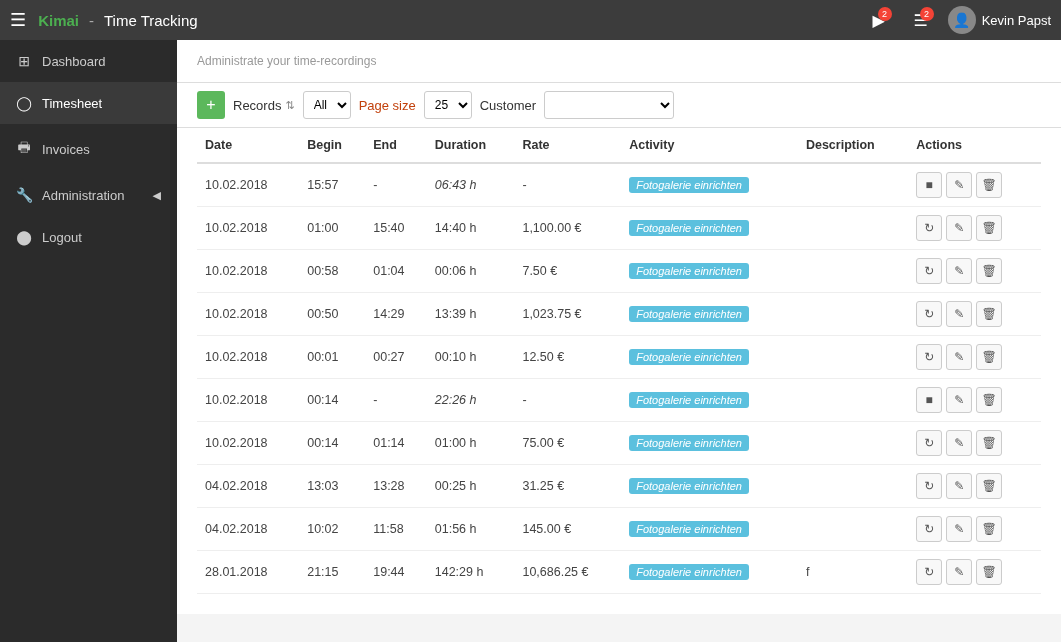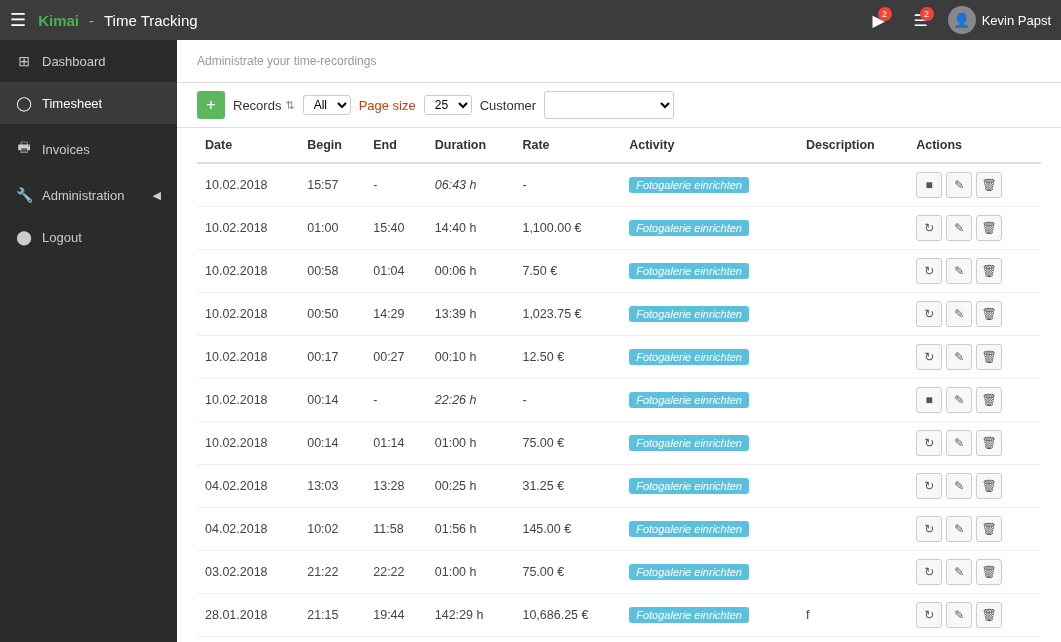--- a/index.html
+++ b/index.html
@@ -153,21 +153,21 @@
     }
     .toolbar-label {
       font-size: 13px;
       color: #333;
       display: flex;
       align-items: center;
       gap: 4px;
     }
     .toolbar-label .sort-icon { color: #888; font-size: 11px; }
     .toolbar-select {
-      height: 20px;
+      height: 28px;
       border: 1px solid #ccc;
       border-radius: 3px;
       padding: 0 6px;
       font-size: 12px;
       background: #fff;
       cursor: pointer;
     }
     .page-size-label { font-size: 13px; color: #c2410c; }
     .customer-select {
       height: 28px;
@@ -391,21 +391,21 @@
     <td>
       <div class="actions-cell">
         <button class="action-btn">↻</button>
         <button class="action-btn">✎</button>
         <button class="action-btn">🗑</button>
       </div>
     </td>
   </tr>
             <tr>
     <td>10.02.2018</td>
-    <td>00:17</td>
+    <td>00:01</td>
     <td>00:27</td>
     <td>00:10 h</td>
     <td>12.50 €</td>
     <td><span class="activity-badge">Fotogalerie einrichten</span></td>
     <td></td>
     <td>
       <div class="actions-cell">
         <button class="action-btn">↻</button>
         <button class="action-btn">✎</button>
         <button class="action-btn">🗑</button>
@@ -470,36 +470,20 @@
     <td></td>
     <td>
       <div class="actions-cell">
         <button class="action-btn">↻</button>
         <button class="action-btn">✎</button>
         <button class="action-btn">🗑</button>
       </div>
     </td>
   </tr>
             <tr>
-    <td>03.02.2018</td>
-    <td>21:22</td>
-    <td>22:22</td>
-    <td>01:00 h</td>
-    <td>75.00 €</td>
-    <td><span class="activity-badge">Fotogalerie einrichten</span></td>
-    <td></td>
-    <td>
-      <div class="actions-cell">
-        <button class="action-btn">↻</button>
-        <button class="action-btn">✎</button>
-        <button class="action-btn">🗑</button>
-      </div>
-    </td>
-  </tr>
-            <tr>
     <td>28.01.2018</td>
     <td>21:15</td>
     <td>19:44</td>
     <td>142:29 h</td>
     <td>10,686.25 €</td>
     <td><span class="activity-badge">Fotogalerie einrichten</span></td>
     <td>f</td>
     <td>
       <div class="actions-cell">
         <button class="action-btn">↻</button>

